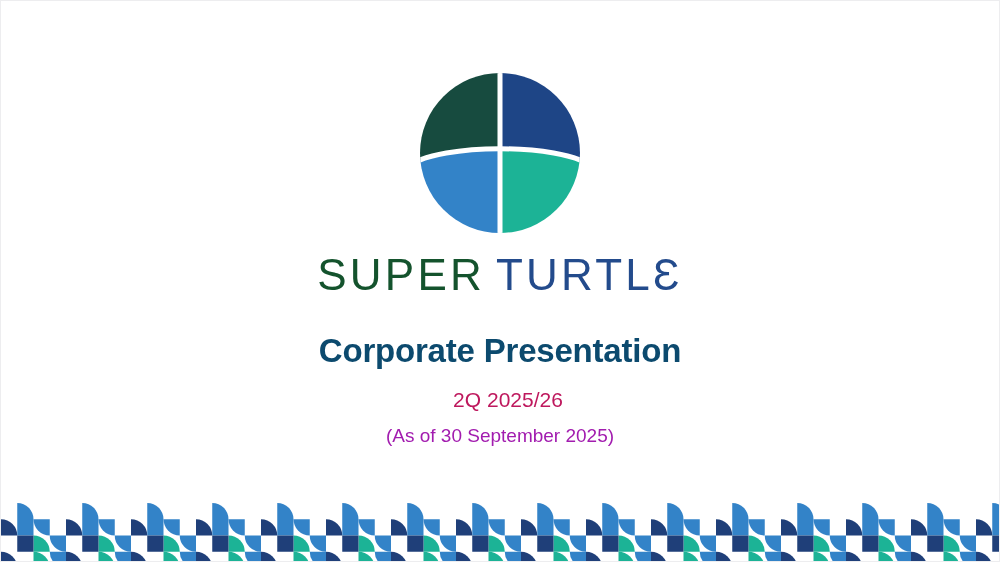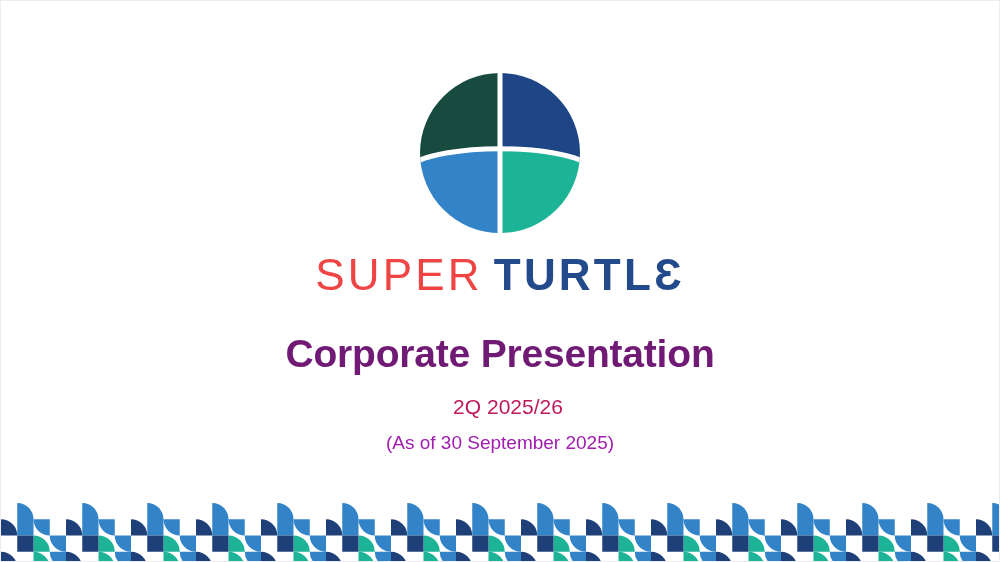--- a/index.html
+++ b/index.html
@@ -45,41 +45,41 @@
     white-space: nowrap;
     line-height: 1;
   }
   #wordmark .wm-super,
   #wordmark .wm-turtle {
     font-family: "Liberation Sans", sans-serif;
     font-size: 44px;
     letter-spacing: 3.2px;
   }
   #wordmark .wm-super {
-    color: #ef4444;
+    color: #14532d;
     font-weight: 500;
   }
   #wordmark .wm-turtle {
     color: #234b8c;
-    font-weight: bold;
+    font-weight: normal;
     margin-left: 11px;
   }
 
   
   #title-block {
     position: absolute;
     left: 0;
     right: 0;
     top: 330px;
     text-align: center;
   }
   #slide-title {
-    font-size: 39px;
+    font-size: 33px;
     font-weight: bold;
-    color: #701a75;
+    color: #0c4a6e;
     letter-spacing: -0.2px;
     line-height: 1.2;
     margin: 0;
   }
   #slide-subtitle {
     font-size: 21px;
     font-weight: normal;
     color: #be185d;
     margin: 16px 0 0 16px;
     line-height: 1.25;

